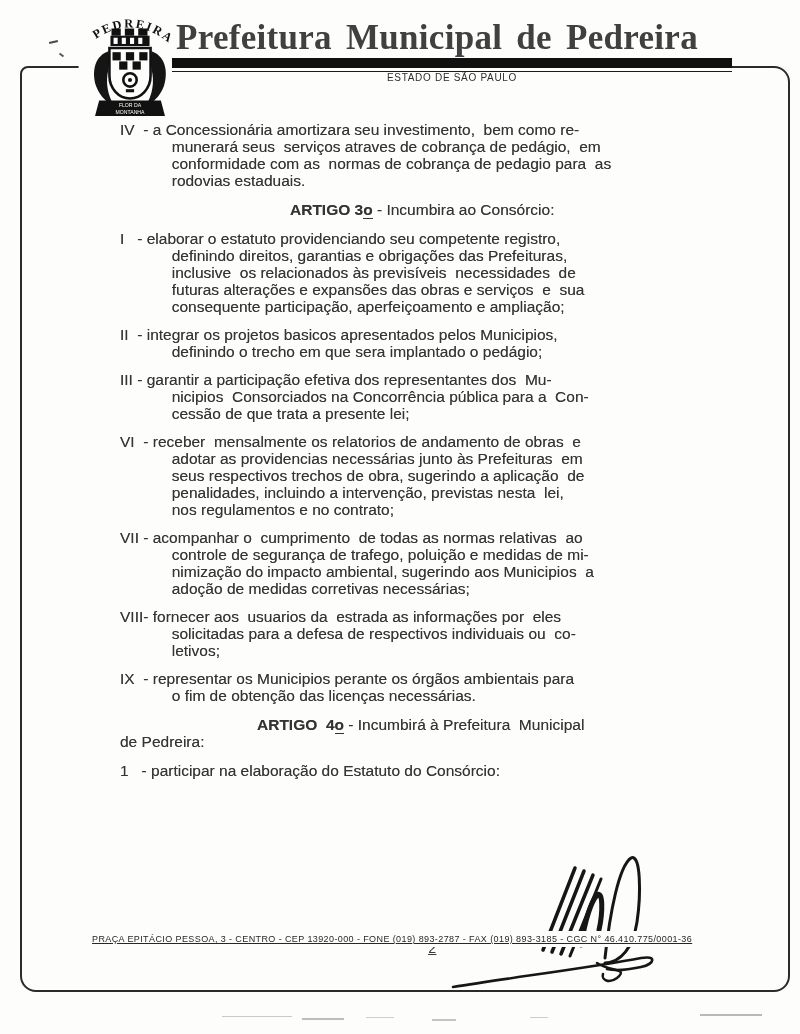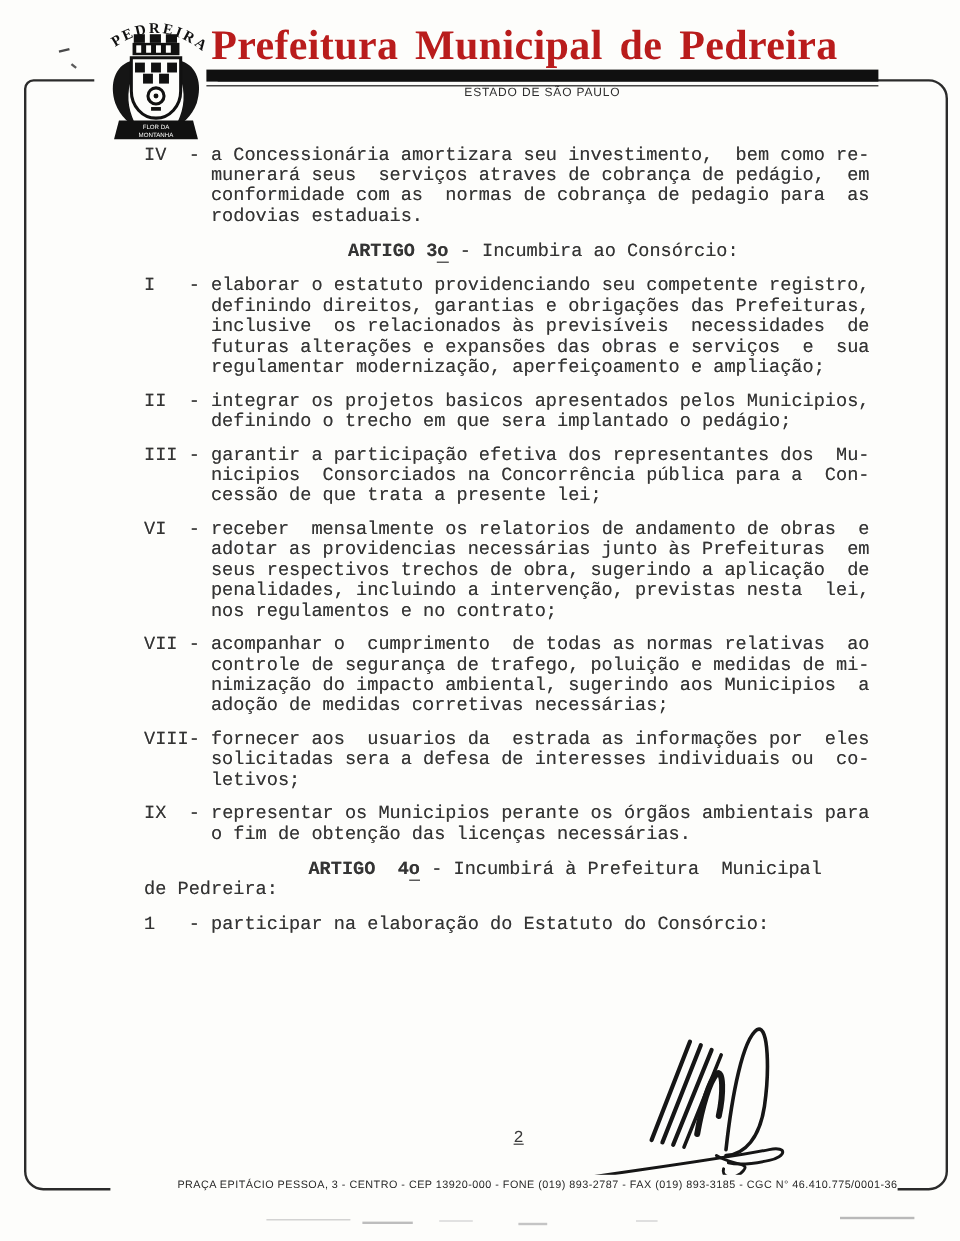--- a/index.html
+++ b/index.html
@@ -12,33 +12,33 @@
   .frame{
     position:absolute;left:20px;top:66px;width:770px;height:926px;
     box-sizing:border-box;border:2px solid #2b2b2b;
     border-radius:8px 16px 16px 16px;
   }
   
   .crest{position:absolute;left:78px;top:10px;width:104px;height:108px;}
   .doc-title{
     position:absolute;left:176px;top:20px;width:558px;margin:0;
     font-family:"Liberation Serif",serif;font-weight:bold;
-    font-size:35px;line-height:1.05;color:#b91c1c;
+    font-size:35px;line-height:1.05;color:#404040;
     letter-spacing:.3px;word-spacing:5px;white-space:nowrap;
   }
   .title-bar{position:absolute;left:172px;top:58px;width:560px;height:10px;background:#101010;}
   .title-bar-thin{position:absolute;left:172px;top:70.5px;width:560px;height:1.5px;background:#1a1a1a;}
   .state-line{
     position:absolute;left:172px;top:72px;width:560px;text-align:center;
     font-size:10px;letter-spacing:.7px;color:#2e2e2e;
   }
   
   .typebody{
     position:absolute;left:120px;top:121px;width:636px;
-    font-family:Liberation Mono, monospace;
+    font-family:Liberation Sans, sans-serif;
     font-size:15.5px;line-height:17px;color:#343434;
     text-shadow:0 0 .5px rgba(40,40,40,.55);
   }
   .item{
     white-space:pre-wrap;margin:0 0 11px 0;
     padding-left:6ch;text-indent:-6ch;
   }
   .artigo{white-space:pre-wrap;margin:12px 0 12px 0;}
   .artigo.a3{text-indent:170px;}
   .artigo.a4{text-indent:137px;}
@@ -46,23 +46,23 @@
   .u{border-bottom:1.5px solid #343434;}
   
   .signature{position:absolute;left:405px;top:850px;width:300px;height:148px;}
   .page-num{
     position:absolute;left:428px;top:941px;
     font-family:"Liberation Mono",monospace;font-size:14px;color:#3a3a3a;
     text-decoration:underline;
   }
   
   .footer-strip{
-    position:absolute;left:92px;top:979px;width:656px;padding:3px 0;
-    background:#fdfdfb;text-align:right;
-    font-size:9px;letter-spacing:.4px;color:#272727;white-space:nowrap;
+    position:absolute;left:92px;top:931px;width:656px;padding:3px 0;
+    background:#fdfdfb;text-align:left;
+    font-size:9px;letter-spacing:.4px;color:#272727;white-space:nowrap;text-decoration:underline;
   }
   
   .noise{position:absolute;background:#9a9a9a;}
   .n1{left:49px;top:41px;width:9px;height:2px;transform:rotate(-14deg);background:#4a4a4a;}
   .n2{left:59px;top:54px;width:5px;height:2px;transform:rotate(38deg);background:#5a5a5a;}
   .n3{left:222px;top:1016px;width:70px;height:1px;background:#c9c9c9;}
   .n4{left:302px;top:1018px;width:42px;height:2px;background:#bdbdbd;}
   .n5{left:366px;top:1017px;width:28px;height:1px;background:#cfcfcf;}
   .n6{left:432px;top:1019px;width:24px;height:2px;background:#c4c4c4;}
   .n7{left:700px;top:1014px;width:62px;height:2px;background:#b9b9b9;}
@@ -137,37 +137,37 @@
 munerará seus  serviços atraves de cobrança de pedágio,  em
 conformidade com as  normas de cobrança de pedagio para  as
 rodovias estaduais.</div>
 
     <div class="artigo a3"><span class="b">ARTIGO 3</span><span class="b u">o</span><span> - Incumbira ao Consórcio:</span></div>
 
     <div class="item">I   - elaborar o estatuto providenciando seu competente registro,
 definindo direitos, garantias e obrigações das Prefeituras,
 inclusive  os relacionados às previsíveis  necessidades  de
 futuras alterações e expansões das obras e serviços  e  sua
-regulamentar modernização, aperfeiçoamento e ampliação;</div>
+consequente participação, aperfeiçoamento e ampliação;</div>
     <div class="item">II  - integrar os projetos basicos apresentados pelos Municipios,
 definindo o trecho em que sera implantado o pedágio;</div>
     <div class="item">III - garantir a participação efetiva dos representantes dos  Mu-
 nicipios  Consorciados na Concorrência pública para a  Con-
 cessão de que trata a presente lei;</div>
     <div class="item">VI  - receber  mensalmente os relatorios de andamento de obras  e
 adotar as providencias necessárias junto às Prefeituras  em
 seus respectivos trechos de obra, sugerindo a aplicação  de
 penalidades, incluindo a intervenção, previstas nesta  lei,
 nos regulamentos e no contrato;</div>
     <div class="item">VII - acompanhar o  cumprimento  de todas as normas relativas  ao
 controle de segurança de trafego, poluição e medidas de mi-
 nimização do impacto ambiental, sugerindo aos Municipios  a
 adoção de medidas corretivas necessárias;</div>
     <div class="item">VIII- fornecer aos  usuarios da  estrada as informações por  eles
-solicitadas sera a defesa de interesses individuais ou  co-
+solicitadas para a defesa de respectivos individuais ou  co-
 letivos;</div>
     <div class="item">IX  - representar os Municipios perante os órgãos ambientais para
 o fim de obtenção das licenças necessárias.</div>
 
     <div class="artigo a4"><span class="b">ARTIGO  4</span><span class="b u">o</span><span> - Incumbirá à Prefeitura  Municipal
 de Pedreira:</span></div>
 
     <div class="item">1   - participar na elaboração do Estatuto do Consórcio:</div>
   </main>
 

